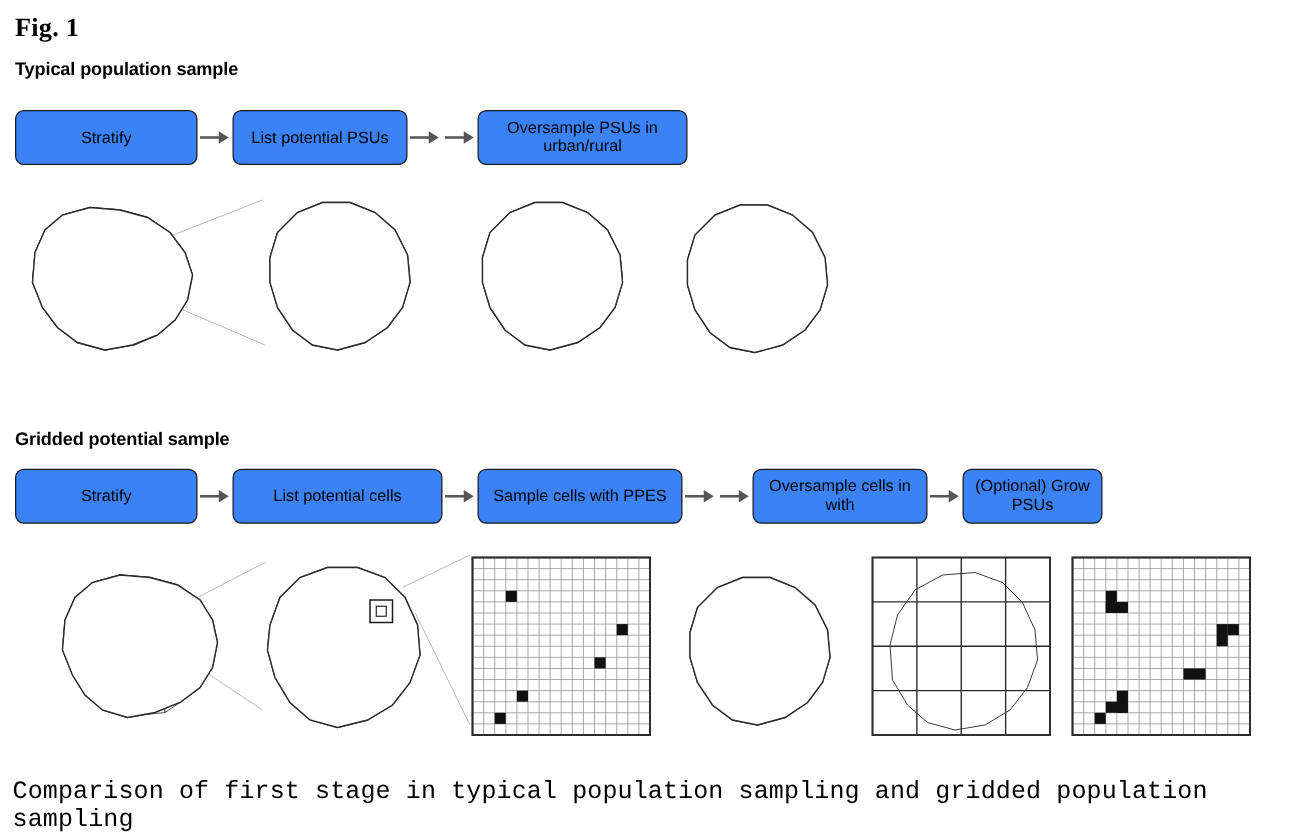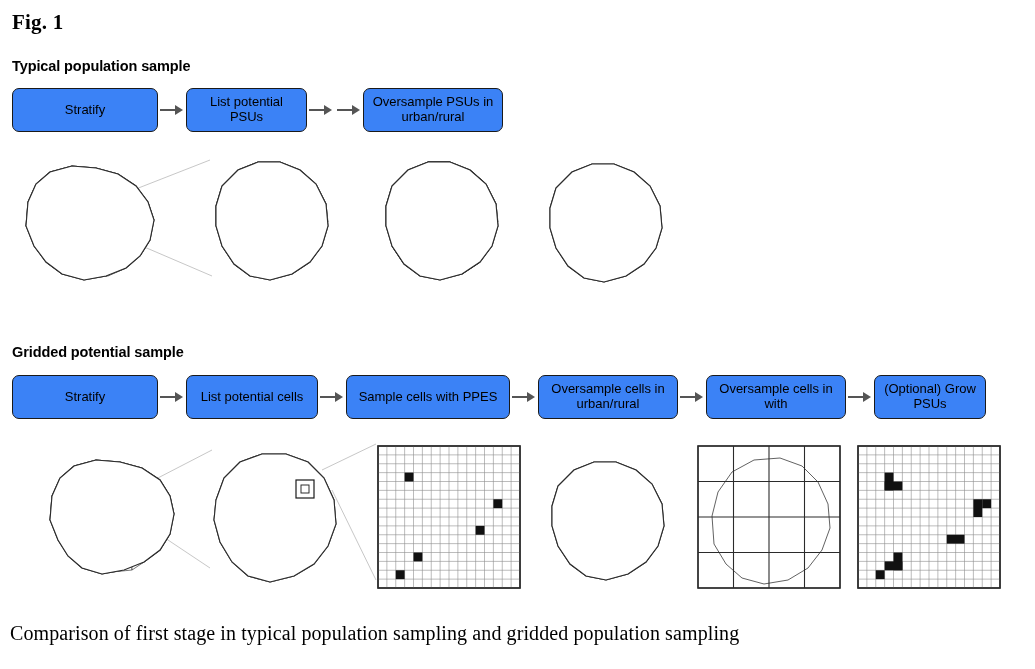--- a/index.html
+++ b/index.html
@@ -24,21 +24,21 @@
     font-size: 21px;
     letter-spacing: 0.2px;
   }
   .section-title {
     position: absolute;
     font-family: "Liberation Sans", sans-serif;
     font-weight: bold;
     font-size: 14.5px;
     letter-spacing: -0.1px;
   }
-  #title-typical { left: 12px; top: 58px; }
+  #title-typical { left: 12px; top: 48px; }
   #title-gridded { left: 12px; top: 344px; }
 
   .flow-row {
     position: absolute;
     display: flex;
     align-items: center;
     left: 12px;
   }
   #flow-typical { top: 88px; }
   #flow-gridded { top: 375px; }
@@ -92,21 +92,21 @@
   #maps-gridded { top: 432px; height: 165px; }
 
   .map-wrap {
     position: absolute;
   }
 
   .caption {
     position: absolute;
     left: 10px;
     top: 622px;
-    font-family: Liberation Serif, serif;
+    font-family: Liberation Mono, monospace;
     font-size: 20px;
     letter-spacing: 0.1px;
   }
 
   svg { display: block; }
   .mapline { fill: #ffffff; stroke: #2b2b2b; stroke-width: 1.1; }
   .mapline-thin { fill: none; stroke: #3a3a3a; stroke-width: 0.8; }
   .district { fill: #ffffff; stroke: #3a3a3a; stroke-width: 0.7; }
   .district-black { fill: #000000; stroke: #000000; stroke-width: 0.7; }
   .dot-circle { fill: #e8e8e8; stroke: #4a4a4a; stroke-width: 0.8; }
@@ -126,30 +126,30 @@
 <div class="fig-label">Fig. 1</div>
 
 <div class="section-title" id="title-typical">Typical population sample</div>
 
 <div class="flow-row" id="flow-typical">
   <div class="flow-box" style="width:146px">Stratify</div>
   <div class="arrow">
       <div class="shaft"></div>
       <div class="head"></div>
     </div>
-  <div class="flow-box" style="width:121px">List potential PSUs</div>
-  <div class="arrow">
-      <div class="shaft"></div>
-      <div class="head"></div>
-    </div>
-  <div class="arrow">
-      <div class="shaft"></div>
-      <div class="head"></div>
-    </div>
-  <div class="flow-box" style="width:140px">Oversample PSUs in urban/rural</div>
+  <div class="flow-box" style="width:140px">List potential PSUs</div>
+  <div class="arrow">
+      <div class="shaft"></div>
+      <div class="head"></div>
+    </div>
+  <div class="arrow">
+      <div class="shaft"></div>
+      <div class="head"></div>
+    </div>
+  <div class="flow-box" style="width:168px">Oversample PSUs in urban/rural</div>
 </div>
 
 <div class="maps-row" id="maps-typical">
 
   <div class="map-wrap" style="left:100px; top:0px;">
     <svg width="130" height="150" viewBox="0 0 130 150">
       <line class="guide" x1="18" y1="48" x2="110" y2="12"></line>
       <line class="guide" x1="28" y1="92" x2="112" y2="128"></line>
     </svg>
   </div>
@@ -294,31 +294,30 @@
 </div>
 
 <div class="section-title" id="title-gridded">Gridded potential sample</div>
 
 <div class="flow-row" id="flow-gridded">
   <div class="flow-box" style="width:146px">Stratify</div>
   <div class="arrow">
       <div class="shaft"></div>
       <div class="head"></div>
     </div>
-  <div class="flow-box" style="width:132px">List potential cells</div>
+  <div class="flow-box" style="width:168px">List potential cells</div>
   <div class="arrow">
       <div class="shaft"></div>
       <div class="head"></div>
     </div>
   <div class="flow-box" style="width:164px">Sample cells with PPES</div>
   <div class="arrow">
       <div class="shaft"></div>
       <div class="head"></div>
     </div>
-  <div class="flow-box" style="width:140px">Oversample cells in urban/rural</div>
   <div class="arrow">
       <div class="shaft"></div>
       <div class="head"></div>
     </div>
   <div class="flow-box" style="width:140px">Oversample cells in with</div>
   <div class="arrow">
       <div class="shaft"></div>
       <div class="head"></div>
     </div>
   <div class="flow-box" style="width:112px">(Optional) Grow PSUs</div>

